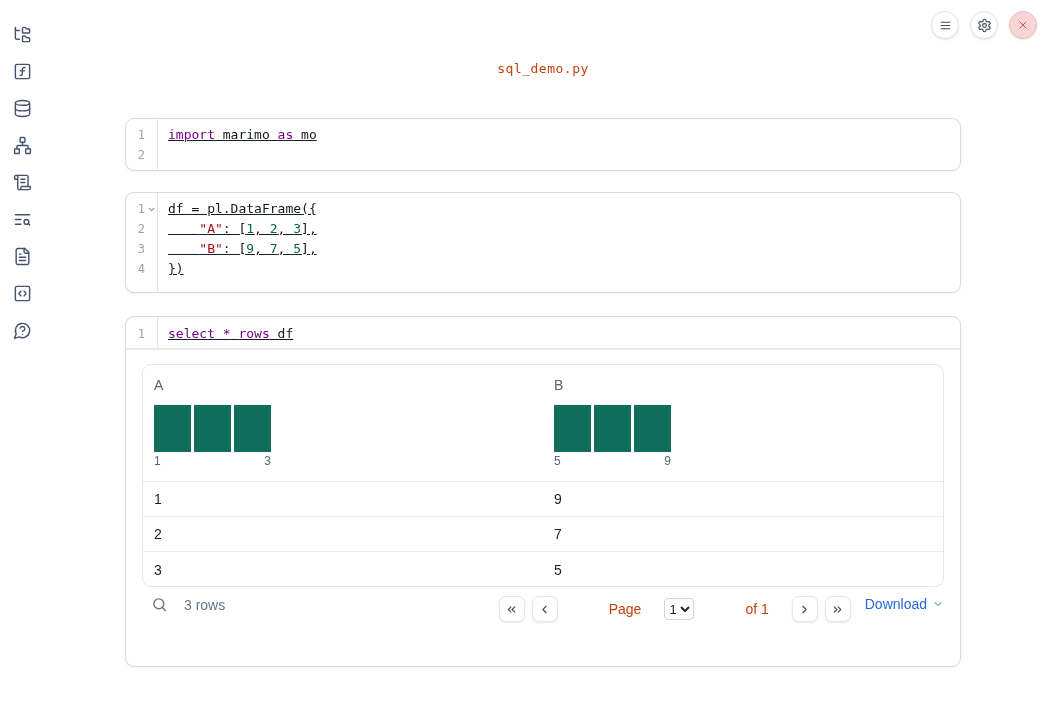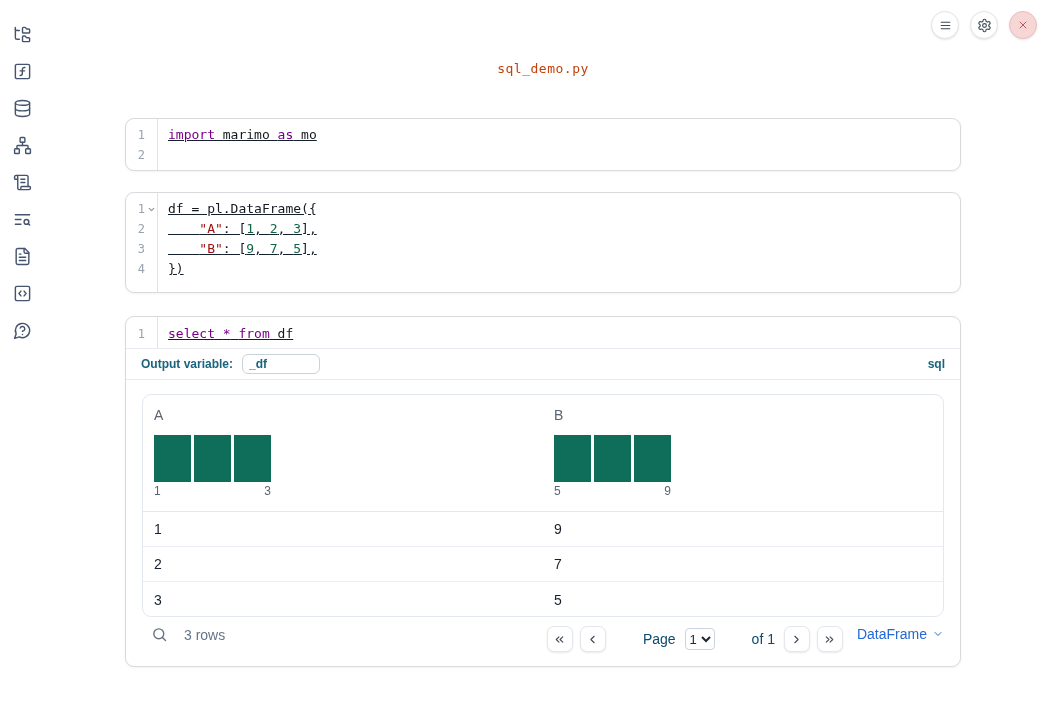--- a/index.html
+++ b/index.html
@@ -72,21 +72,21 @@
   .t-row:last-child{border-bottom:none;}
   .t-cell.a{width:400px;flex:none;padding-left:11px;} .t-cell.b{flex:1;padding-left:11px;}
 
   
   .output-footer{position:absolute;left:16px;right:16px;top:246px;height:34px;display:flex;align-items:flex-start;}
   .search-wrap{display:flex;align-items:center;gap:16px;padding-left:9px;}
   .row-count{font-size:14px;color:#64748b;}
   .pager{margin-left:auto;display:flex;align-items:center;gap:7px;}
   .pg-btn{width:26px;height:26px;border:1px solid #e4e7ec;border-radius:7px;background:#fff;
     box-shadow:0 1px 2px rgba(0,0,0,.09);display:flex;align-items:center;justify-content:center;cursor:pointer;}
-  .pg-text{font-size:14px;color:#0c4a6e;margin:0 2px;padding-left:28px;}
+  .pg-text{font-size:14px;color:#c2410c;margin:0 16px;padding-left:28px;}
   .page-select{height:22px;font-size:13px;border:1px solid #cbd5e1;border-radius:4px;background:#fff;color:#1d2633;}
   .download{display:flex;align-items:center;gap:5px;margin-left:14px;color:var(--link);font-size:14px;cursor:pointer;}
   .chev{fill:none;stroke:#3f4a59;stroke-width:2;stroke-linecap:round;stroke-linejoin:round;}
   .chev.blue{stroke:var(--link);}
 </style>
 </head>
 <body>
 
 <div class="sidebar">
   <div class="side-icon">
@@ -216,29 +216,24 @@
       </div>
     </div>
 </div>
 
 <div class="card" id="cell-3">
   <div class="sql-editor code-area">
       <div class="gutter-col">
         <div class="g-row">1</div>
       </div>
       <div class="code-col">
-        <div class="c-row"><span class="tk-kw">select</span><span class="tk-pl"> </span><span class="tk-kw">*</span><span class="tk-pl"> </span><span class="tk-kw">from</span><span class="tk-pl"> df</span></div>
+        <div class="c-row"><span class="tk-kw">select</span><span class="tk-pl"> </span><span class="tk-kw">*</span><span class="tk-pl"> </span><span class="tk-kw">rows</span><span class="tk-pl"> df</span></div>
       </div>
     </div>
   <div class="divider"></div>
-  <div class="outvar-row">
-    <span class="outvar-label">Output variable:</span>
-    <input class="outvar-input" value="_df" style="">
-    <span class="lang-badge">sql</span>
-  </div>
   <div class="divider"></div>
 
   <div class="output-area">
     <div class="table-panel">
       <div class="panel-header" id="panel-header">
           <div class="hcol a">
             <div class="col-label">A</div>
             <div class="hist">
               <div class="bars">
                 <div class="bar" style="height: 47px;"></div>
@@ -313,20 +308,20 @@
             </svg>
         </div>
         <div class="pg-btn">
           <svg class="chev" width="13" height="13" viewBox="0 0 24 24">
               <path d="m6 17 5-5-5-5"></path>
               <path d="m13 17 5-5-5-5"></path>
             </svg>
         </div>
       </div>
       <div class="download">
-        <span>DataFrame</span>
+        <span>Download</span>
         <svg class="chev blue" width="12" height="12" viewBox="0 0 24 24">
             <path d="m6 9 6 6 6-6"></path>
           </svg>
       </div>
     </div>
   </div>
 </div>
 
 </body></html>

